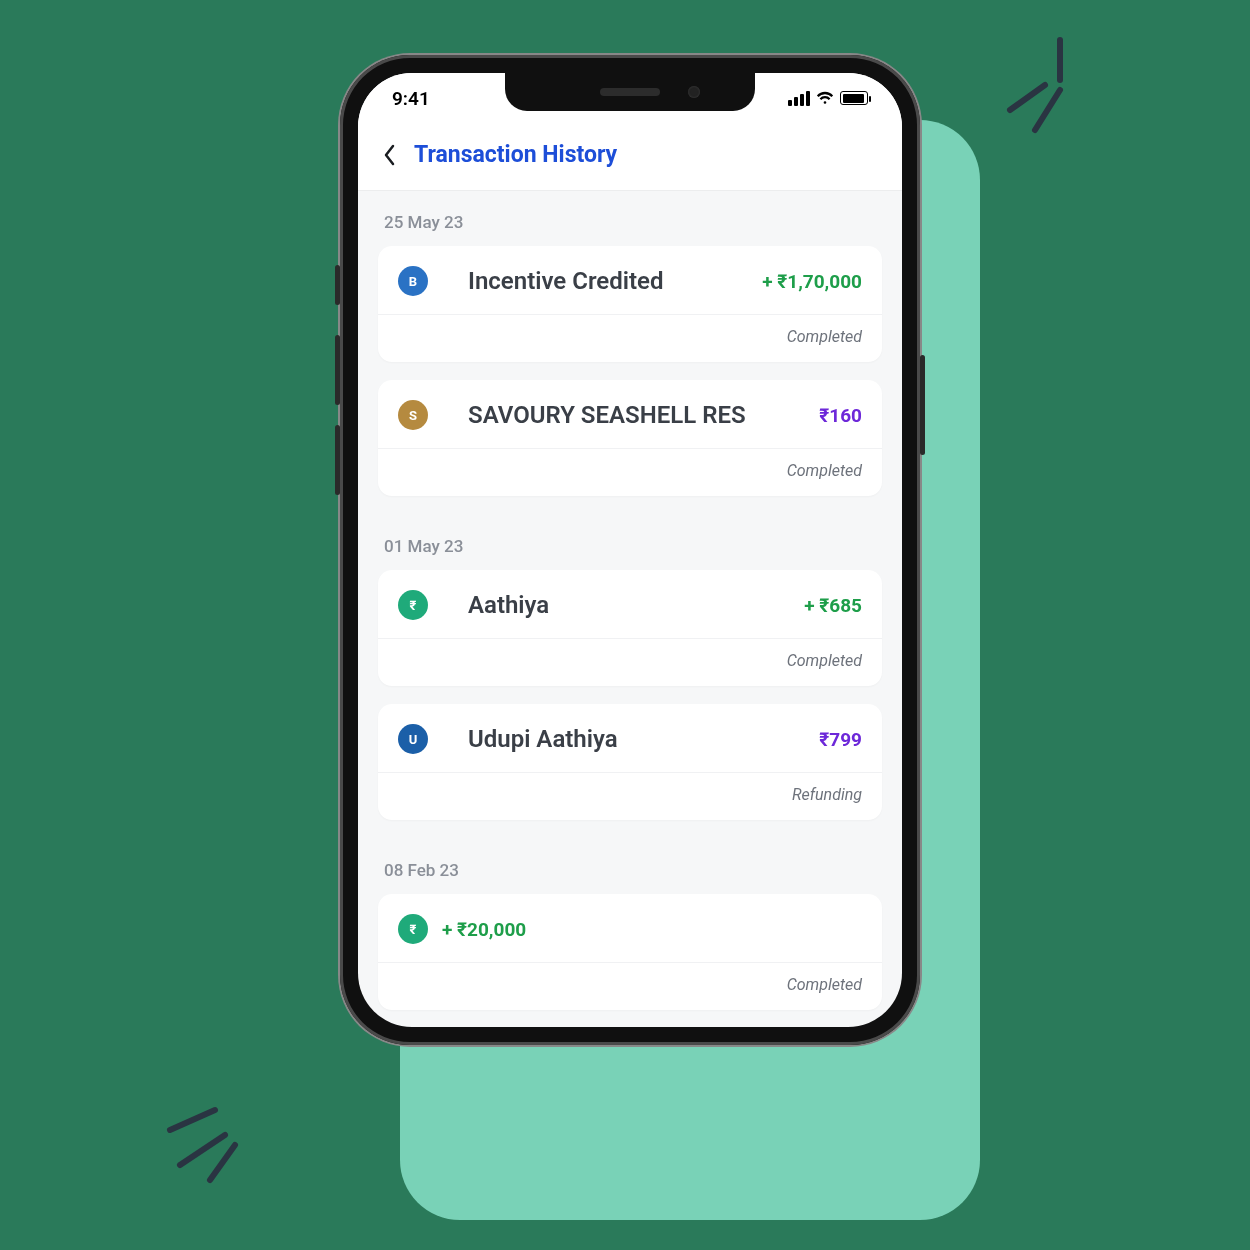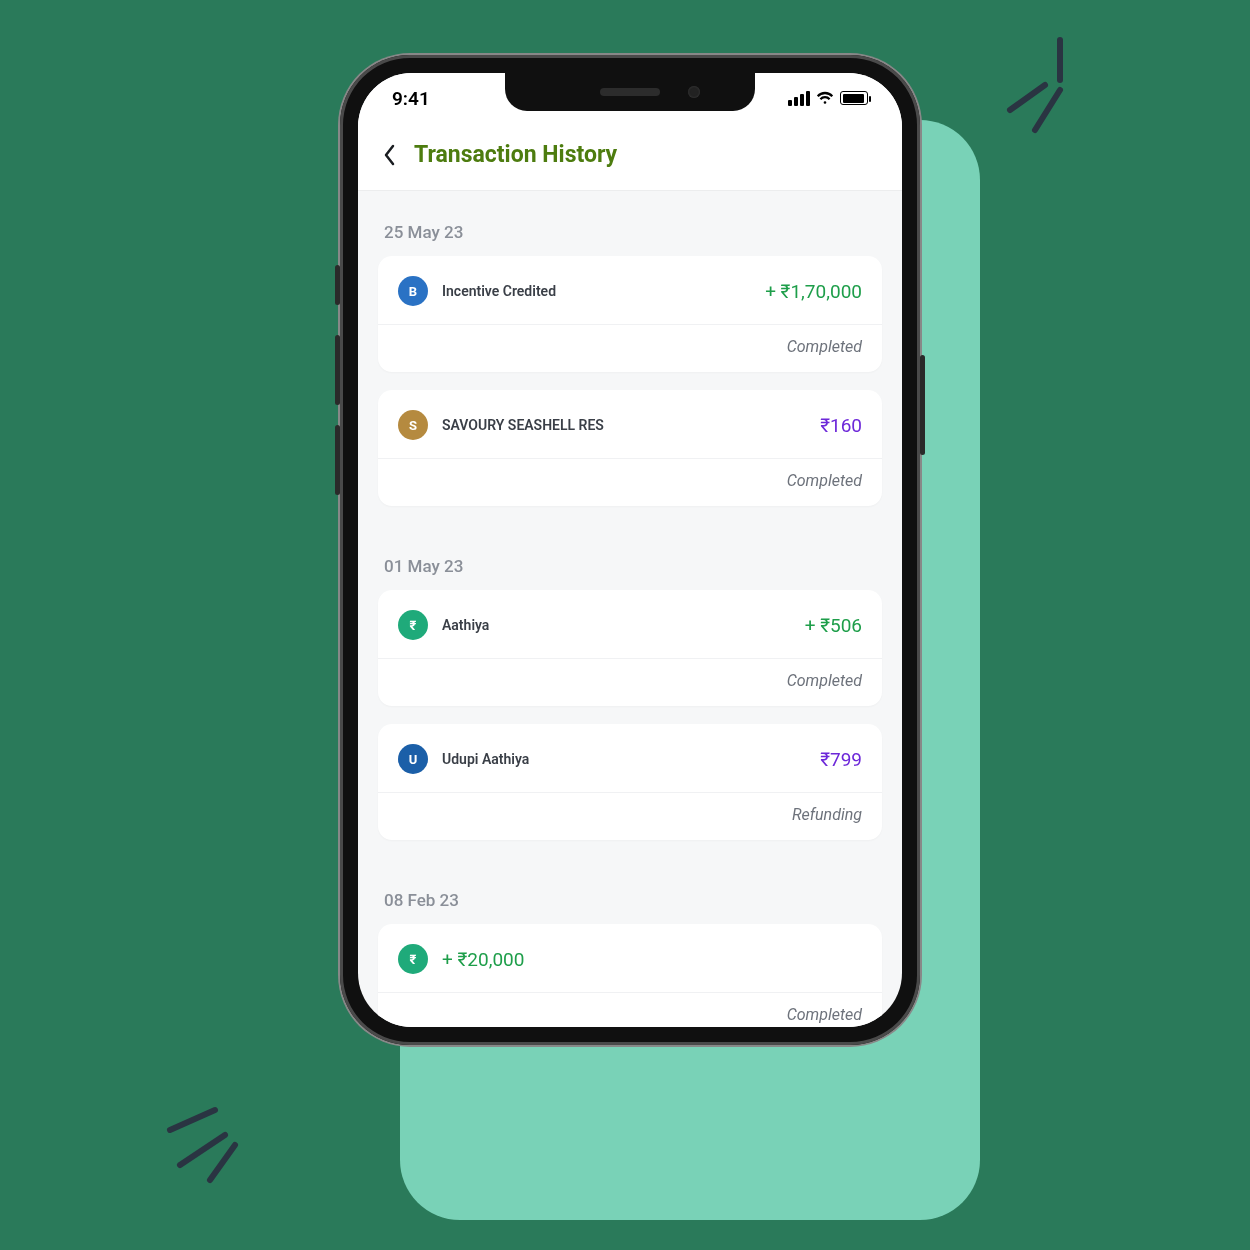--- a/index.html
+++ b/index.html
@@ -113,47 +113,47 @@
 
   .header {
     background: #fff;
     padding: 18px 24px 22px 24px;
     display: flex;
     align-items: center;
     gap: 18px;
     box-shadow: 0 1px 0 rgba(0,0,0,0.04);
   }
   .back-chevron { width: 14px; height: 24px; }
-  .header h1 { font-size: 23px; font-weight: 700; color: #4d7c0f; }
+  .header h1 { font-size: 23px; font-weight: 700; color: #1d4ed8; }
 
   .content { padding: 0 20px 20px 20px; }
 
   .date-label {
     color: #8a8f98;
     font-size: 17px;
     font-weight: 500;
-    padding: 32px 6px 14px 6px;
+    padding: 22px 6px 14px 6px;
   }
 
   .txn-card {
     background: #fff;
     border-radius: 14px;
     padding: 20px 20px 16px 20px;
     margin-bottom: 18px;
     box-shadow: 0 1px 2px rgba(0,0,0,0.03);
   }
   .txn-top { display: flex; align-items: center; gap: 14px; }
   .txn-icon {
     width: 30px; height: 30px; border-radius: 50%;
     display: flex; align-items: center; justify-content: center;
     flex: 0 0 30px;
     color: #fff; font-size: 13px; font-weight: 700;
   }
-  .txn-title { flex: 1; font-size: 14px; font-weight: 600; color: #3a3f47; white-space: nowrap; overflow: hidden; text-overflow: ellipsis; }
-  .txn-amount { font-size: 19px; font-weight: 400; }
+  .txn-title { flex: 1; font-size: 24px; font-weight: 600; color: #3a3f47; white-space: nowrap; overflow: hidden; text-overflow: ellipsis; margin-left: 26px; }
+  .txn-amount { font-size: 19px; font-weight: 700; }
   .txn-amount.credit { color: #1e9e4a; }
   .txn-amount.debit { color: #6d28d9; }
   .txn-divider { height:1px; background:#f0f1f3; margin: 18px -20px 12px -20px; }
   .txn-status { text-align: right; color: #6d727b; font-size: 16px; font-style: italic; }
 
 </style>
 </head>
 <body>
 
 <svg class="spark spark-tr" viewBox="0 0 110 110">
@@ -224,21 +224,21 @@
             <div class="txn-amount debit">₹160</div>
           </div>
           <div class="txn-divider"></div>
           <div class="txn-status">Completed</div>
         </div>
         <div class="date-label">01 May 23</div>
         <div class="txn-card">
           <div class="txn-top">
             <div class="txn-icon" style="background: rgb(31, 170, 122);">₹</div>
             <div class="txn-title">Aathiya</div>
-            <div class="txn-amount credit">+ ₹506</div>
+            <div class="txn-amount credit">+ ₹685</div>
           </div>
           <div class="txn-divider"></div>
           <div class="txn-status">Completed</div>
         </div>
         <div class="txn-card">
           <div class="txn-top">
             <div class="txn-icon" style="background: rgb(27, 95, 168);">U</div>
             <div class="txn-title">Udupi Aathiya</div>
             <div class="txn-amount debit">₹799</div>
           </div>

